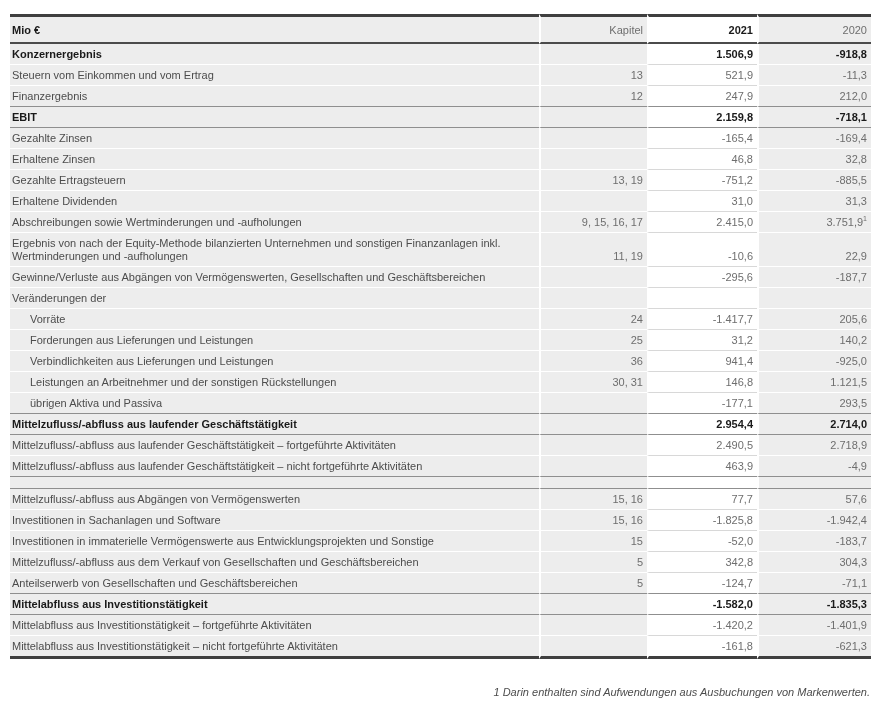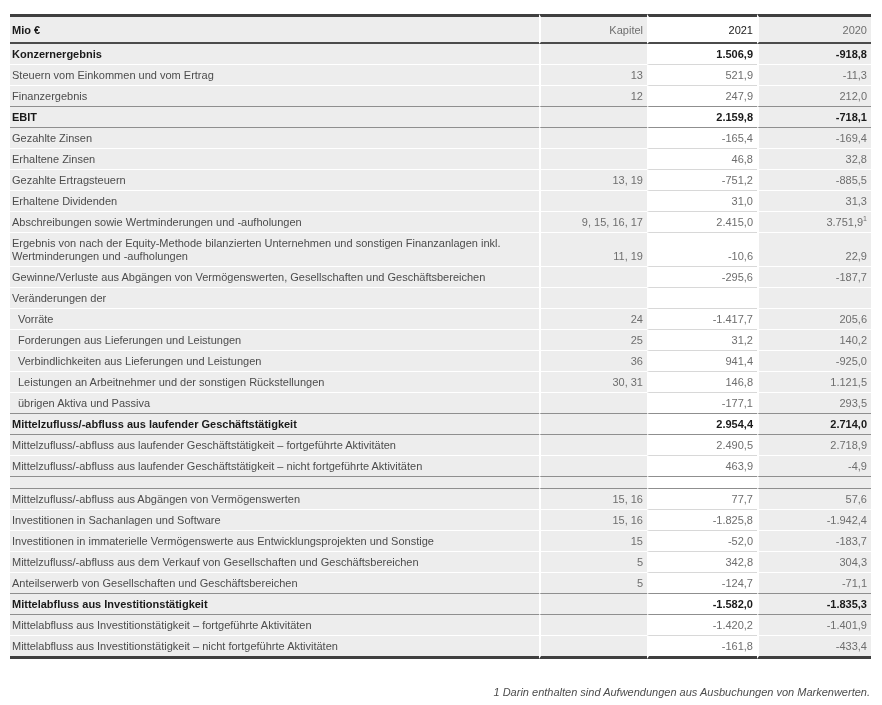--- a/index.html
+++ b/index.html
@@ -33,33 +33,33 @@
 
   thead th{
     background:var(--row-bg);
     border-top:3px solid var(--rule-thick);
     border-bottom:2px solid var(--rule-header);
     font-weight:normal;color:var(--text-number);
     text-align:right;vertical-align:bottom;
     padding:7px 4px 5px 4px;
   }
   thead th.h-label{text-align:left;font-weight:bold;color:var(--text-primary);padding-left:2px;}
-  thead th.h-2021{font-weight:normal;color:var(--text-primary);background:var(--highlight-col-bg);}
+  thead th.h-2021{font-weight:bold;color:var(--text-primary);background:var(--highlight-col-bg);}
   thead th.h-kapitel,thead th.h-2021,thead th.h-2020{border-left:2px solid var(--sep-white);padding-left:12px;}
 
   td{
     background:var(--row-bg);
     border-bottom:1px solid var(--sep-white);
     color:var(--text-label);
     padding:4px 4px 3px 4px;
     vertical-align:bottom;
     overflow:hidden;
   }
   td.c-label{padding-left:2px;}
-  td.c-label.indent{padding-left:8px;margin-top:20px;}
+  td.c-label.indent{padding-left:20px;margin-top:20px;}
   td.c-kapitel,td.c-2021,td.c-2020{
     text-align:right;color:var(--text-number);
     border-left:2px solid var(--sep-white);
     white-space:nowrap;
   }
   td.c-2021{background:var(--highlight-col-bg);border-bottom:1px solid var(--rule-light);}
 
   tr.bold td{font-weight:bold;color:var(--text-primary);}
   tr.bold td.c-2021,tr.bold td.c-2020{color:var(--text-primary);}
 
@@ -259,19 +259,19 @@
         <tr>
           <td class="c-label">Mittelabfluss aus Investitionstätigkeit – fortgeführte Aktivitäten</td>
           <td class="c-kapitel"></td>
           <td class="c-2021">-1.420,2</td>
           <td class="c-2020">-1.401,9</td>
         </tr>
         <tr class="thick-b">
           <td class="c-label">Mittelabfluss aus Investitionstätigkeit – nicht fortgeführte Aktivitäten</td>
           <td class="c-kapitel"></td>
           <td class="c-2021">-161,8</td>
-          <td class="c-2020">-433,4</td>
+          <td class="c-2020">-621,3</td>
         </tr>
       </tbody>
   </table>
 
   <div class="footnote">1 Darin enthalten sind Aufwendungen aus Ausbuchungen von Markenwerten.</div>
 </div>
 
 </body></html>

